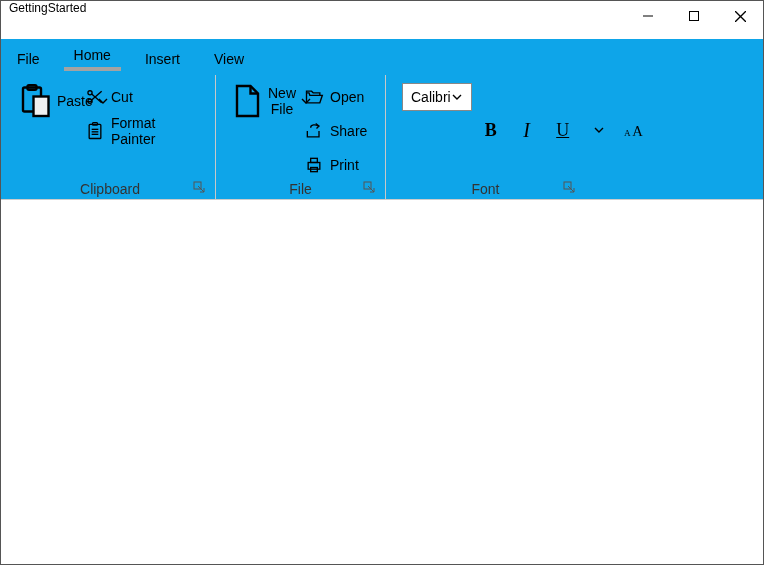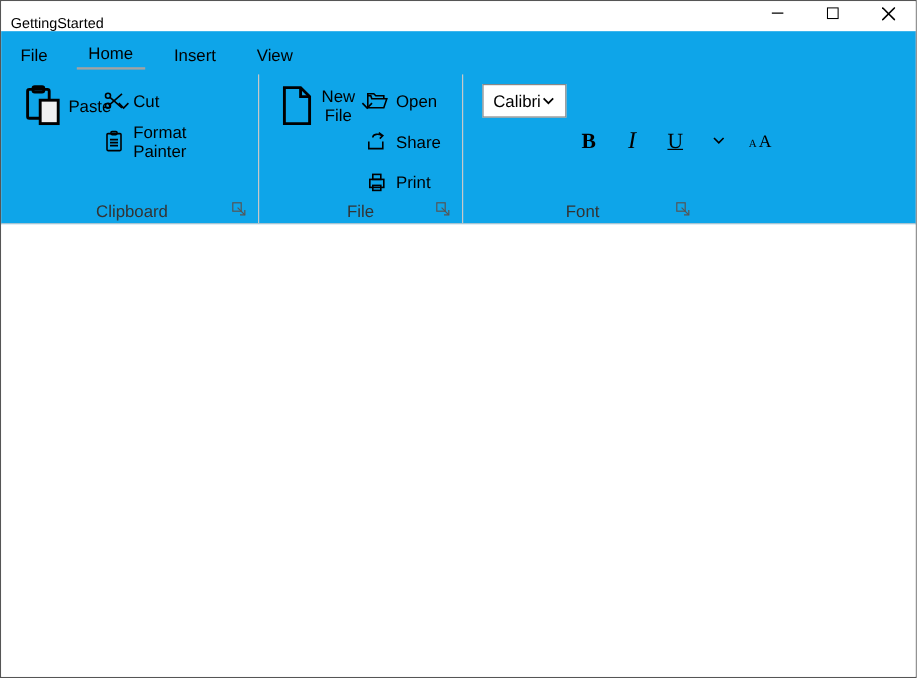--- a/index.html
+++ b/index.html
@@ -12,23 +12,23 @@
   }
   .window {
     width: 764px;
     height: 565px;
     border: 1px solid #555;
     display: flex;
     flex-direction: column;
     background: #fff;
   }
   .titlebar {
-    height: 25px;
-    display: flex;
-    align-items: flex-end;
+    height: 38px;
+    display: flex;
+    align-items: flex-start;
     padding-left: 8px;
     background: #fff;
   }
   .titlebar-title { flex: 1; font-size: 12px; }
   .titlebar-buttons { display: flex; }
   .titlebar-btn {
     width: 46px;
     height: 30px;
     display: flex;
     align-items: center;
@@ -44,21 +44,21 @@
     height: 32px;
     padding: 0 6px;
     gap: 14px;
   }
   .tab {
     padding: 6px 10px 4px 10px;
     font-size: 14px;
     cursor: default;
   }
   .tab.active {
-    border-bottom: 2px solid #a3a3a3;
+    border-bottom: 4px solid #a3a3a3;
     color: #000;
   }
   .groups {
     display: flex;
     padding: 4px 0 0 4px;
     height: 128px;
   }
   .group {
     display: flex;
     flex-direction: column;

